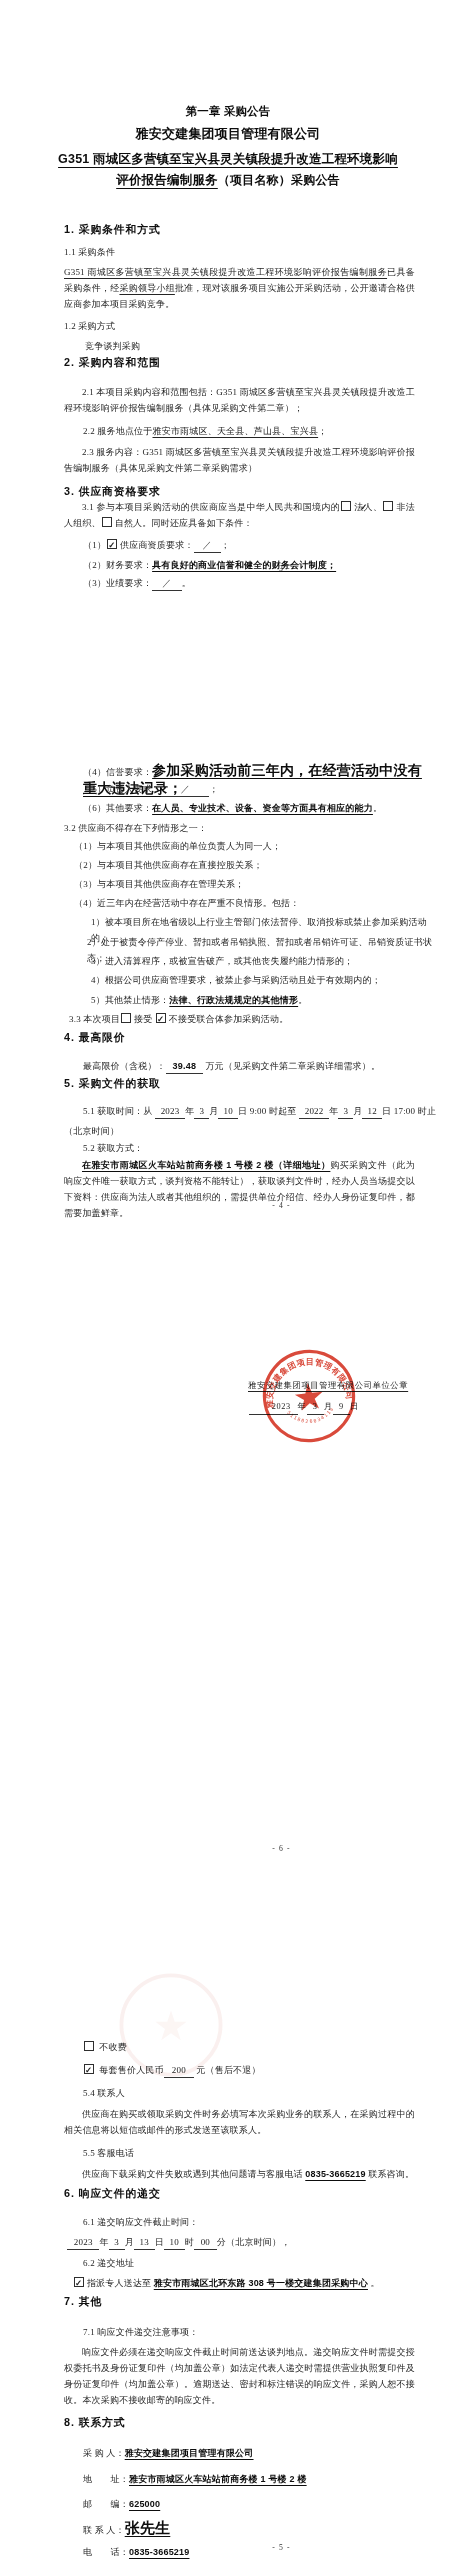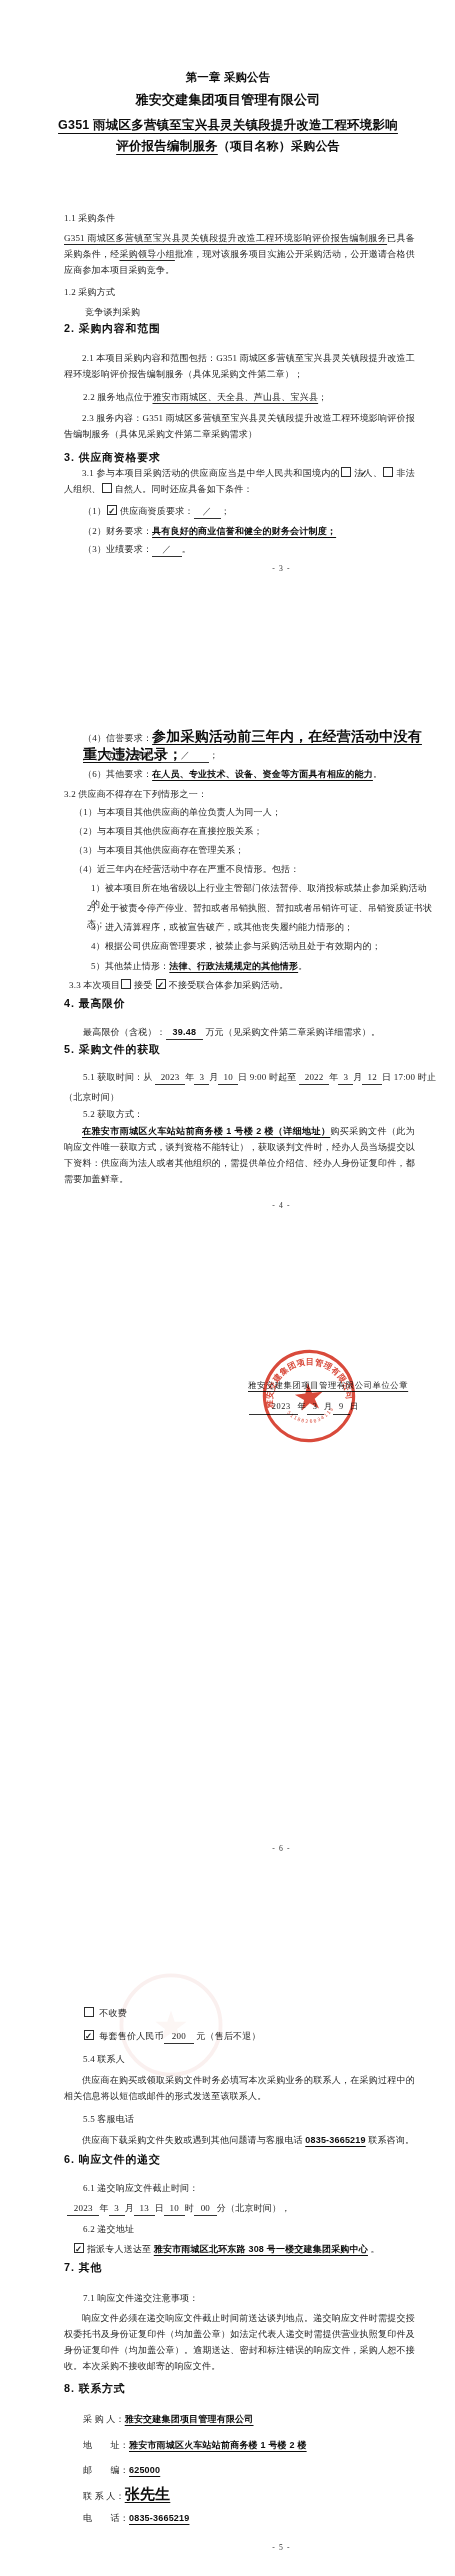--- a/index.html
+++ b/index.html
@@ -1,18 +1,18 @@
 <!DOCTYPE html>
 <html style="font-size:9px"><head>
 <meta charset="utf-8">
 <style>
   html,body{margin:0;padding:0;background:#ffffff;}
   .page{position:relative;width:456px;height:2576px;background:#ffffff;overflow:hidden;
         font-family:"Liberation Serif","DejaVu Serif",serif;color:#242424;}
-  .ln{position:absolute;left:64px;width:351px;font-size:9px;line-height:16px;letter-spacing:0.2px;}
+  .ln{position:absolute;left:64px;width:351px;font-size:9px;line-height:16px;letter-spacing:0.2px;margin-top:34px;}
   .c{left:0;width:456px;text-align:center;}
   .b{font-weight:bold;color:#0d0d0d;font-family:"Liberation Sans","DejaVu Sans",sans-serif;}
   .h1{font-size:11.4px;}
   .h2{font-size:13px;}
   .h3{font-size:12.5px;text-decoration:underline;text-underline-offset:4px;text-decoration-thickness:1.1px;}
   .sec{font-family:"Liberation Sans","DejaVu Sans",sans-serif;font-weight:bold;font-size:10.8px;
        color:#101010;letter-spacing:0.9px;}
   .i2{text-indent:2em;}
   .jt{text-align:justify;}
   .u{text-decoration:underline;text-underline-offset:2.8px;text-decoration-thickness:0.6px;text-align:center;}
@@ -38,20 +38,21 @@
 
 <div class="page">
 
   <div class="ln c b h1" style="top:69px">第一章  采购公告</div>
   <div class="ln c b h2" style="top:92px">雅安交建集团项目管理有限公司</div>
   <div class="ln c b h3" style="top:117px">G351 雨城区多营镇至宝兴县灵关镇段提升改造工程环境影响</div>
   <div class="ln c" style="top:138px;font-size:12.5px">
     <span class="b h3">评价报告编制服务</span><span class="b" style="font-size:12px">（项目名称）采购公告</span>
   </div>
 
+  <div class="ln sec" style="top:187px">1. 采购条件和方式</div>
   <div class="ln" style="top:210px">1.1 采购条件</div>
   <div class="ln jt" style="top:230px">
     <span class="u">G351 雨城区多营镇至宝兴县灵关镇段提升改造工程环境影响评价报告编制服务</span><span>已具备采购条件，经</span><span class="u">采购领导小组</span><span>批准，现对该服务项目实施公开采购活动，公开邀请合格供应商参加本项目采购竞争。</span>
   </div>
   <div class="ln" style="top:284px">1.2 采购方式</div>
   <div class="ln" style="top:304px;left:85px">竞争谈判采购</div>
 
   <div class="ln sec" style="top:320px">2. 采购内容和范围</div>
   <div class="ln jt i2" style="top:350px">2.1 本项目采购内容和范围包括：G351 雨城区多营镇至宝兴县灵关镇段提升改造工程环境影响评价报告编制服务（具体见采购文件第二章）；</div>
   <div class="ln" style="top:389px;left:83px">

